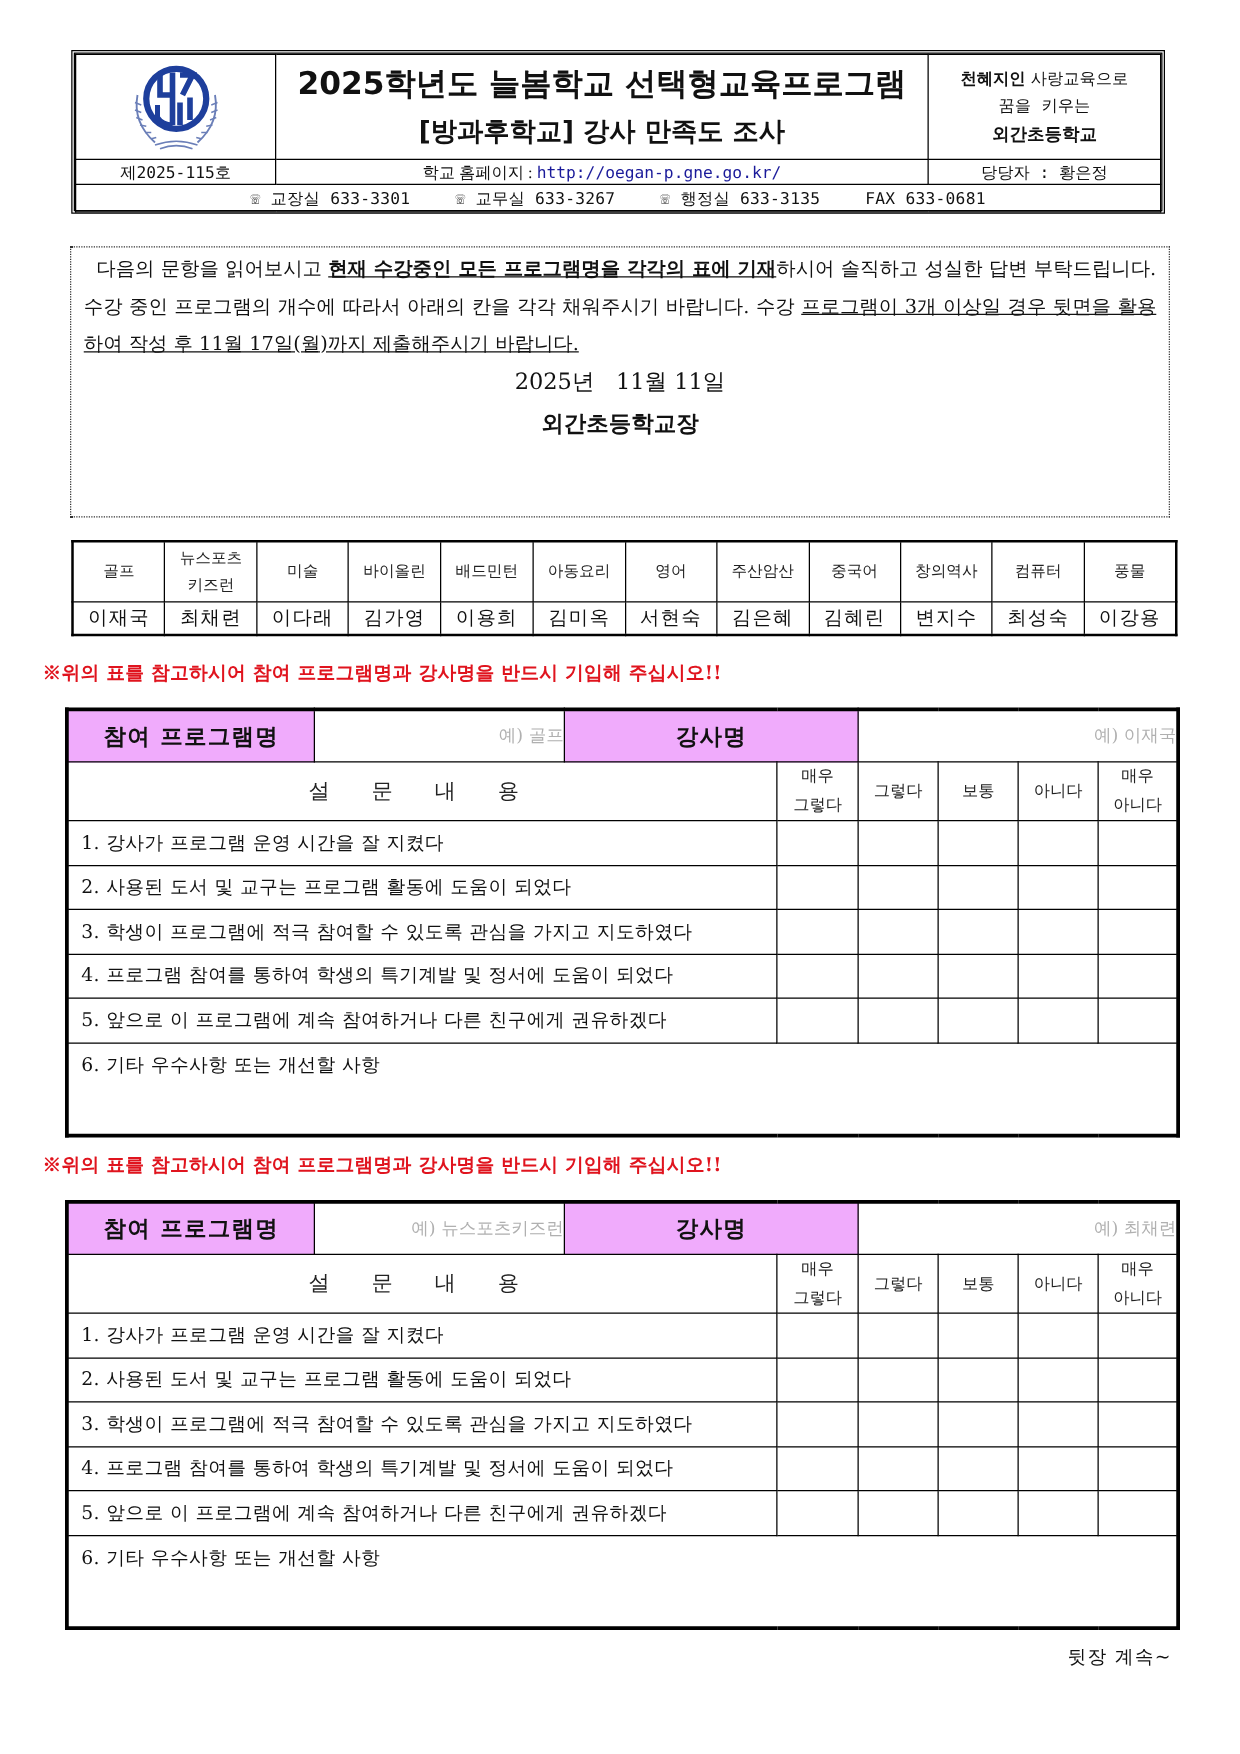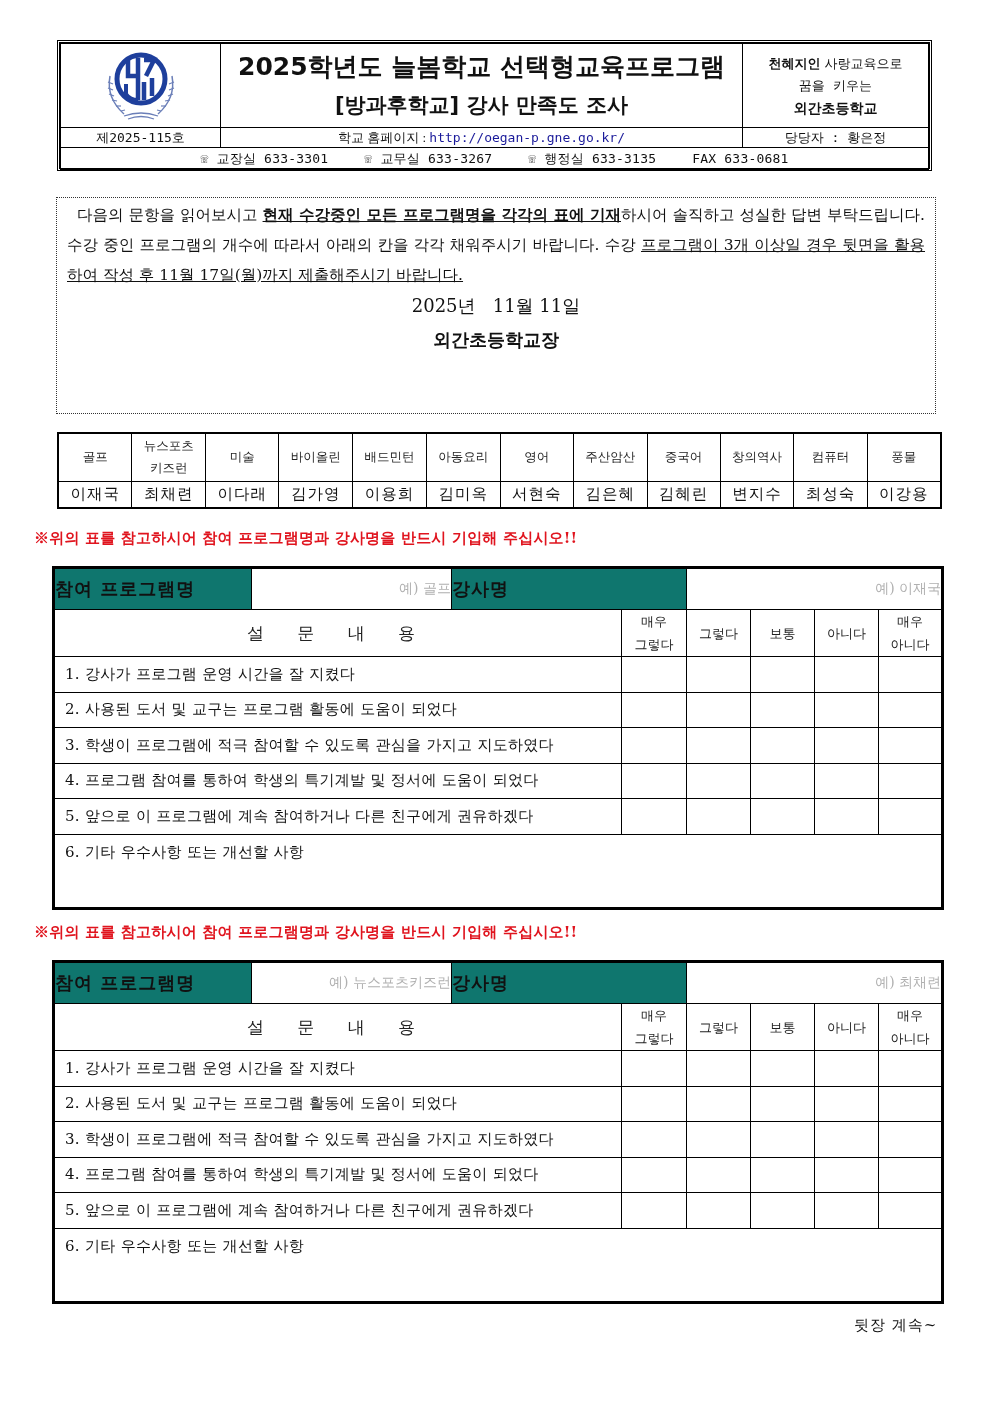--- a/index.html
+++ b/index.html
@@ -51,21 +51,21 @@
     font-family: "DejaVu Serif", serif; letter-spacing: 0.2px;
   }
 
   
   .survey {
     position: absolute; left: 52px; width: 889px; border-collapse: collapse;
     border: 3px solid #000; table-layout: fixed;
   }
   .survey td { border: 1px solid #000; vertical-align: middle; }
   .survey .head td { height: 42px; }
-  .survey .label-cell { background: #0f766e; text-align: left; font-weight: bold; font-size: 18px; letter-spacing: 1px; }
+  .survey .label-cell { background: #f0abfc; text-align: center; font-weight: bold; font-size: 18px; letter-spacing: 1px; }
   .survey .ex-cell { text-align: right; color: #b0b0b0; font-size: 14px; }
   .survey .col-head td { height: 46px; text-align: center; font-size: 13px; line-height: 23px; color: #222; }
   .survey .col-head .content-head { font-size: 17px; letter-spacing: 14px; }
   .survey .q td { height: 35.5px; }
   .survey .q .qtext { padding-left: 10px; font-size: 15px; letter-spacing: 0.3px; margin-top: 48px; }
   .survey .q .chk { cursor: pointer; }
   .survey .other td { height: 74px; vertical-align: top; padding: 8px 0 0 10px; font-size: 15px; letter-spacing: 0.3px; }
 
   .footer-note { position: absolute; left: 854px; top: 1316px; font-size: 15px; letter-spacing: 1px; }
 </style>

